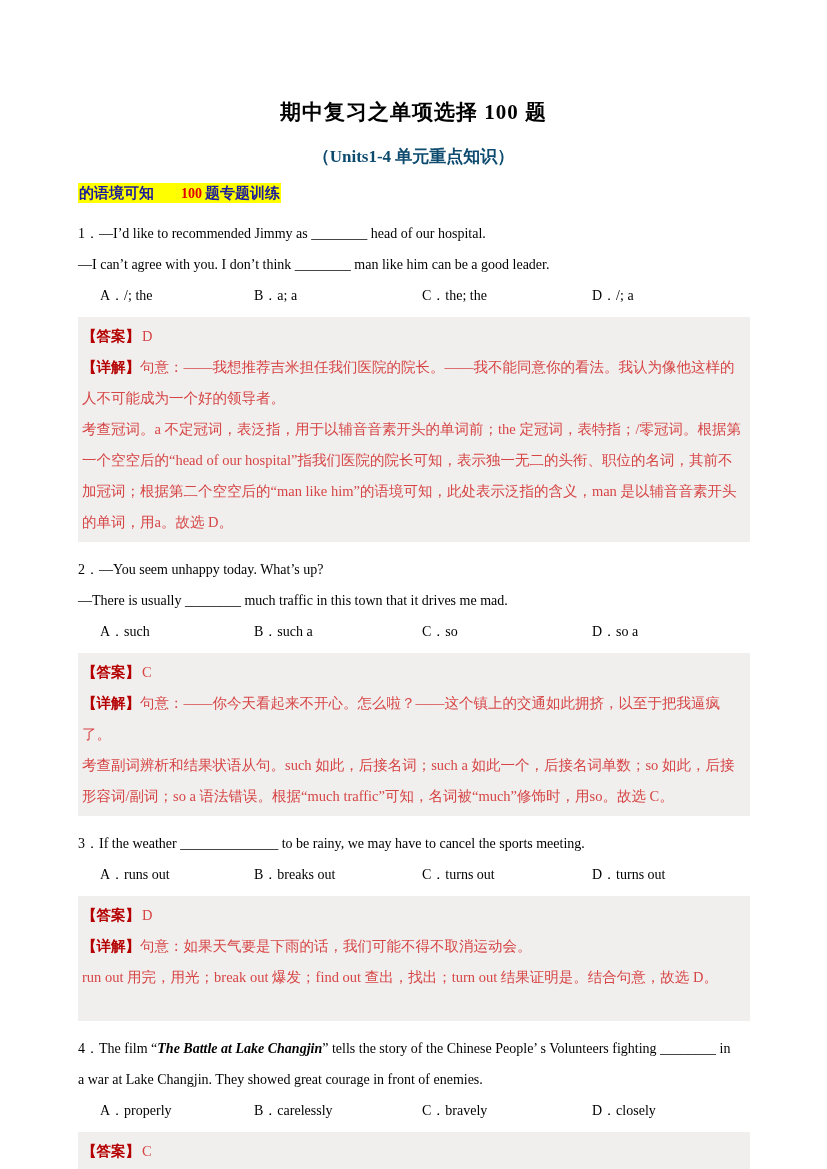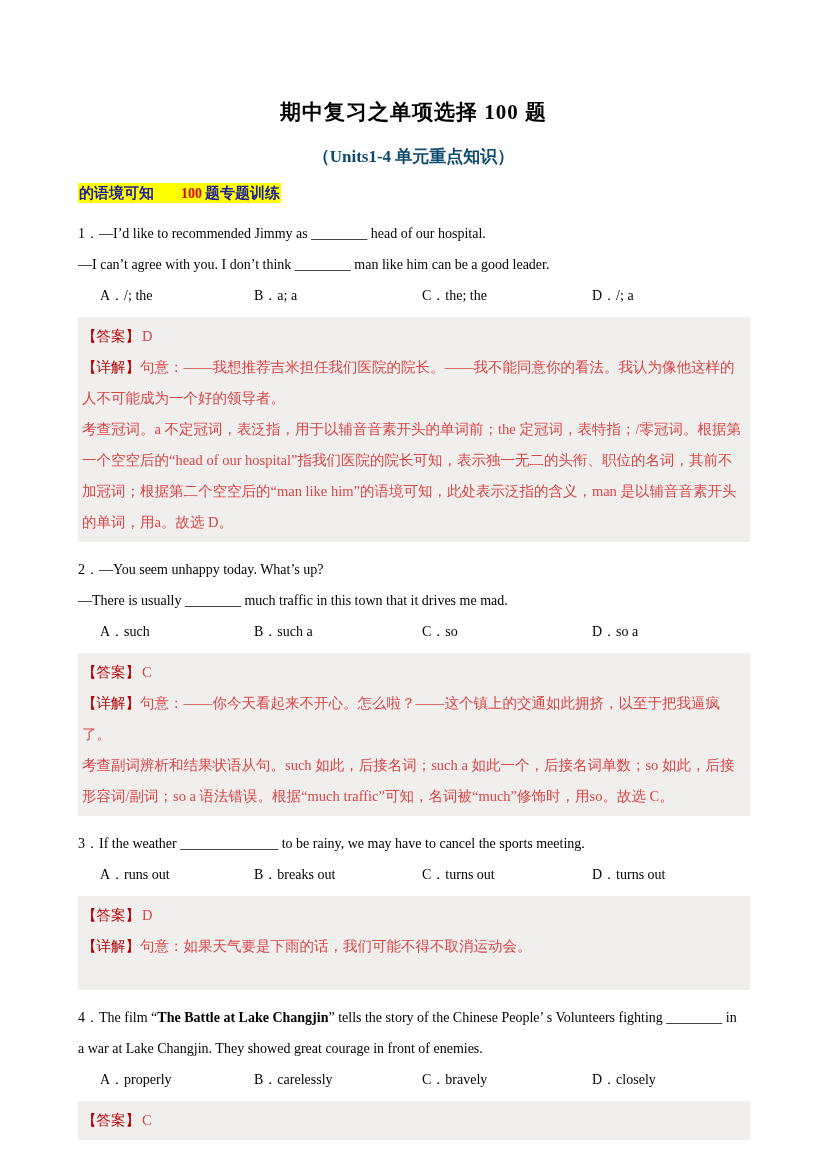--- a/index.html
+++ b/index.html
@@ -11,23 +11,23 @@
   .doc-subtitle{margin:19px 0 0;text-align:center;font-size:17px;font-weight:700;color:#0c4a6e;}
   .banner-row{margin:13px 0 0 78px;line-height:24px;}
   .banner{background:#ffff00;color:#1c1c9b;font-weight:700;font-size:15px;padding:2px 1px;}
   .banner-count{color:#e00000;font-family:"Liberation Serif",serif;font-size:14px;padding:0 3px;margin-left:24px;}
   .question{margin:12px 0 0 78px;width:672px;font-size:14px;}
   .q-line{margin:0;line-height:31px;}
   .options{display:grid;grid-template-columns:128px 142px 144px auto;padding-left:22px;line-height:31px;gap:26px;}
   .opt{white-space:nowrap;}
   .ans-block{margin:6px 0 0 78px;width:672px;background:#f1efee;padding:4px 4px;box-sizing:border-box;}
   .ans-block p{margin:0;line-height:31px;font-size:14.5px;color:#d64545;}
-  .tag{color:#b40000;font-weight:400;}
+  .tag{color:#b40000;font-weight:700;}
   .ans-letter{font-family:"Liberation Serif",serif;padding-left:2px;}
-  .film-title{font-weight:700;}
+  .film-title{font-style:italic;font-weight:700;}
   .pad-bottom{padding-bottom:28px;}
 </style>
 </head>
 <body>
 
 <div class="page">
 
   <h1 class="doc-title">期中复习之单项选择 100 题</h1>
   <h2 class="doc-subtitle">（Units1-4 单元重点知识）</h2>
 
@@ -72,20 +72,21 @@
     <div class="options">
       <span class="opt">A．runs out</span>
       <span class="opt">B．breaks out</span>
       <span class="opt">C．turns out</span>
       <span class="opt">D．turns out</span>
     </div>
   </section>
   <section class="ans-block pad-bottom">
     <p><span class="tag">【答案】</span><span class="ans-letter">D</span></p>
     <p><span class="tag">【详解】</span><span>句意：如果天气要是下雨的话，我们可能不得不取消运动会。</span></p>
+    <p>run out 用完，用光；break out 爆发；find out 查出，找出；turn out 结果证明是。结合句意，故选 D。</p>
   </section>
 
   <section class="question">
     <p class="q-line"><span>4．The film “</span><span class="film-title">The Battle at Lake Changjin</span><span>” tells the story of the Chinese People’ s Volunteers fighting ________ in</span></p>
     <p class="q-line">a war at Lake Changjin. They showed great courage in front of enemies.</p>
     <div class="options">
       <span class="opt">A．properly</span>
       <span class="opt">B．carelessly</span>
       <span class="opt">C．bravely</span>
       <span class="opt">D．closely</span>

